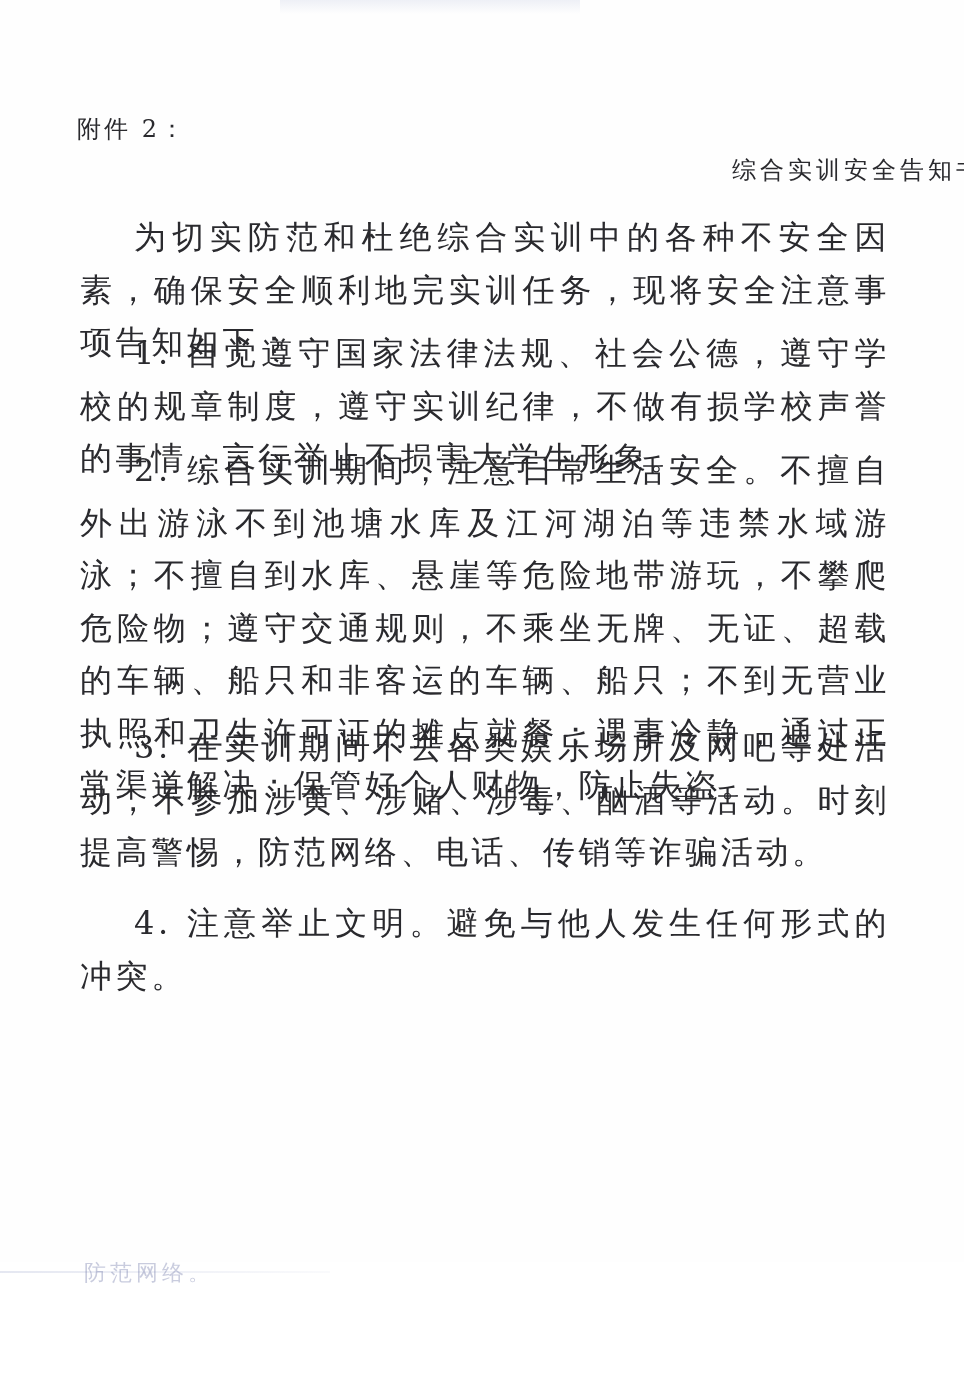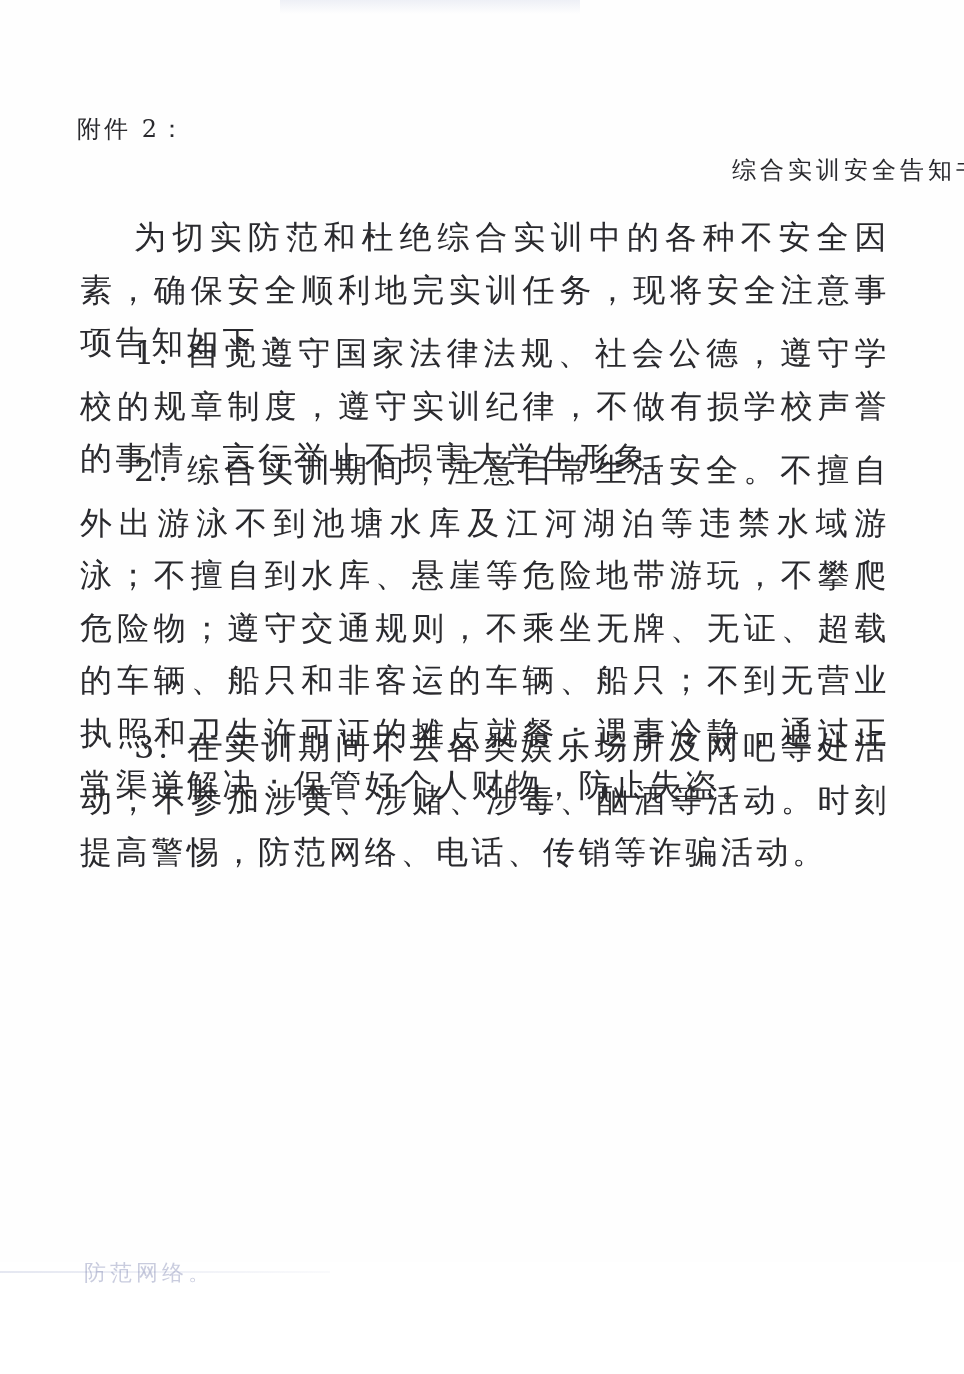--- a/index.html
+++ b/index.html
@@ -91,16 +91,17 @@
   <div class="doc-title">综合实训安全告知书</div>
 
   <p class="para p-intro">为切实防范和杜绝综合实训中的各种不安全因素，确保安全顺利地完实训任务，现将安全注意事项告知如下：</p>
 
   <p class="para p-1">1. 自觉遵守国家法律法规、社会公德，遵守学校的规章制度，遵守实训纪律，不做有损学校声誉的事情，言行举止不损害大学生形象。</p>
 
   <p class="para p-2">2. 综合实训期间，注意日常生活安全。不擅自外出游泳不到池塘水库及江河湖泊等违禁水域游泳；不擅自到水库、悬崖等危险地带游玩，不攀爬危险物；遵守交通规则，不乘坐无牌、无证、超载的车辆、船只和非客运的车辆、船只；不到无营业执照和卫生许可证的摊点就餐；遇事冷静，通过正常渠道解决；保管好个人财物，防止失盗。</p>
 
   <p class="para p-3">3. 在实训期间不去各类娱乐场所及网吧等处活动，不参加涉黄、涉赌、涉毒、酗酒等活动。时刻提高警惕，防范网络、电话、传销等诈骗活动。</p>
 
+  <p class="para p-4">4. 注意举止文明。避免与他人发生任何形式的冲突。</p>
 
   <div class="bleed-line"></div>
   <div class="bleed-text">防范网络。</div>
 </div>
 
 </body></html>

